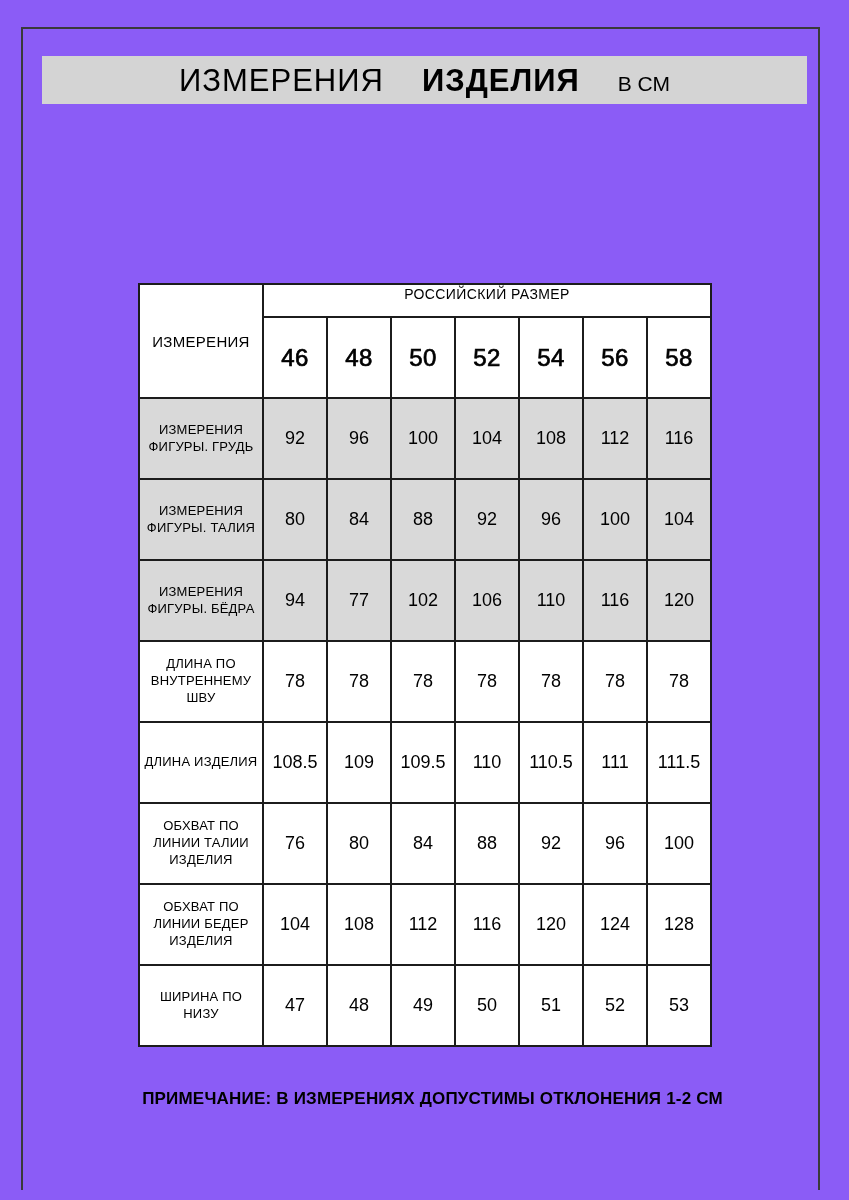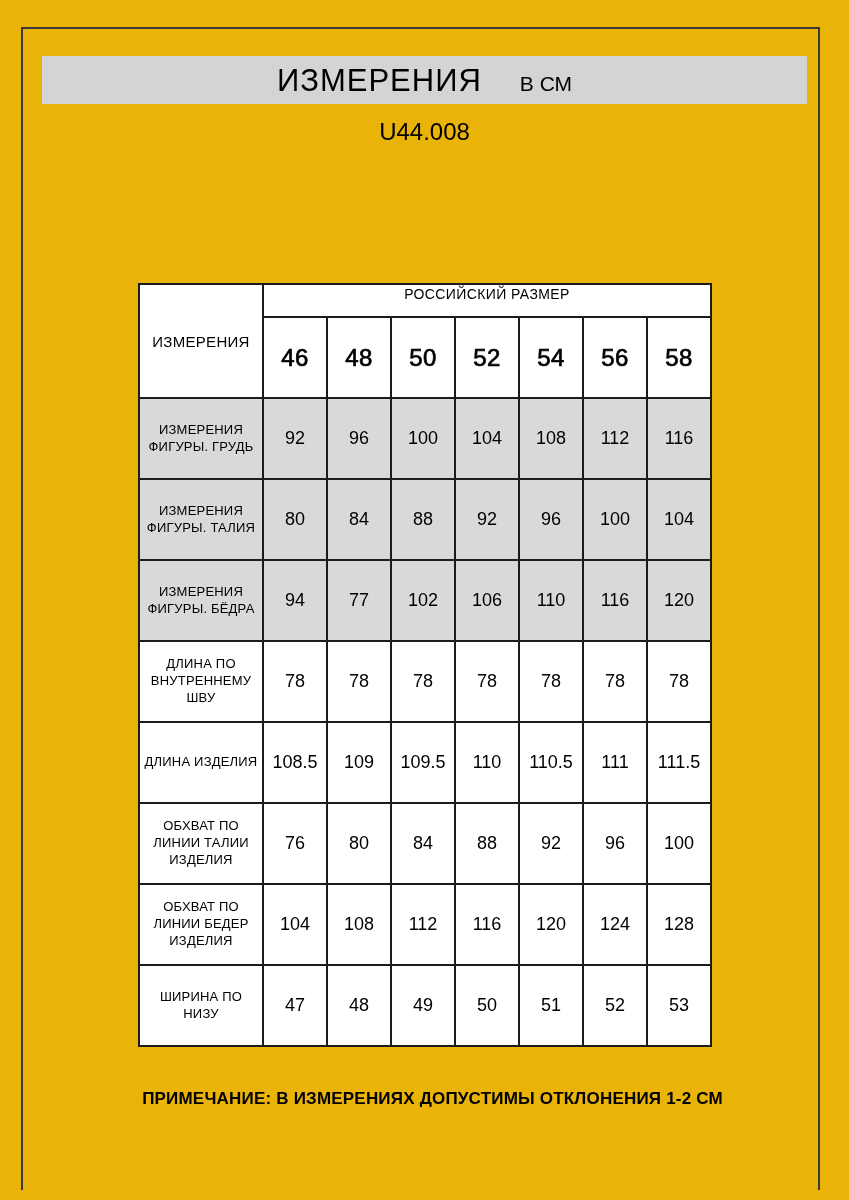--- a/index.html
+++ b/index.html
@@ -11,21 +11,21 @@
   * { margin: 0; padding: 0; box-sizing: border-box; }
   html, body { background: #ffffff; }
   body {
     font-family: "Liberation Sans", sans-serif;
     color: var(--text);
   }
   .page {
     position: relative;
     width: 849px;
     height: 1200px;
-    background: #eab308;
+    background: #8b5cf6;
     overflow: hidden;
     margin: 0 auto;
   }
   .frame {
     position: absolute;
     left: 21px;
     top: 27px;
     width: 799px;
     height: 1163px;
     border: 2px solid #3a3a3a;
@@ -133,24 +133,24 @@
   }
 </style>
 </head>
 <body>
 
 <div class="page">
   <div class="frame"></div>
 
   <div class="banner">
     <span class="t-regular">ИЗМЕРЕНИЯ</span>
+    <span class="t-bold">ИЗДЕЛИЯ</span>
     <span class="t-unit">В СМ</span>
   </div>
 
-  <div class="product-code">U44.008</div>
 
 
   <table class="size-chart">
     <colgroup>
       <col class="col-label">
       <col class="col-size">
         <col class="col-size">
         <col class="col-size">
         <col class="col-size">
       <col class="col-size">

